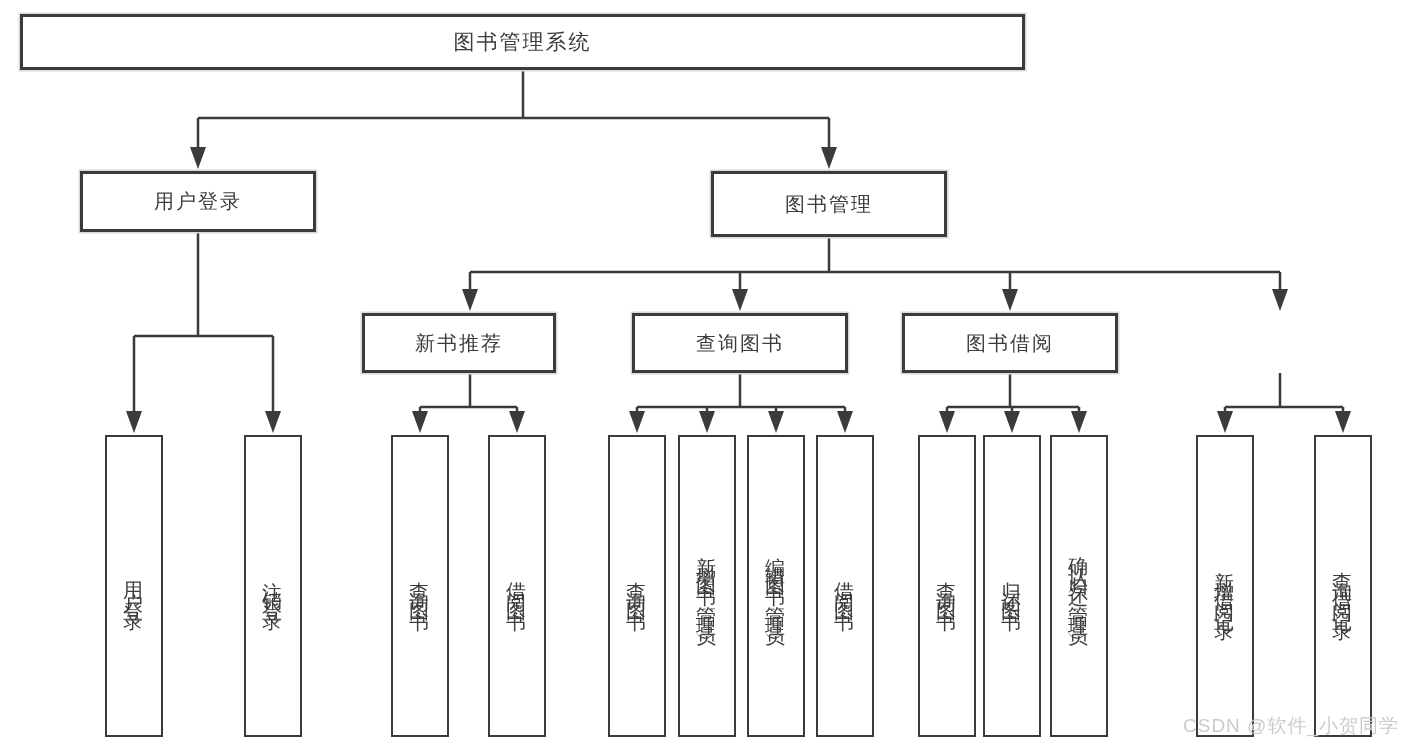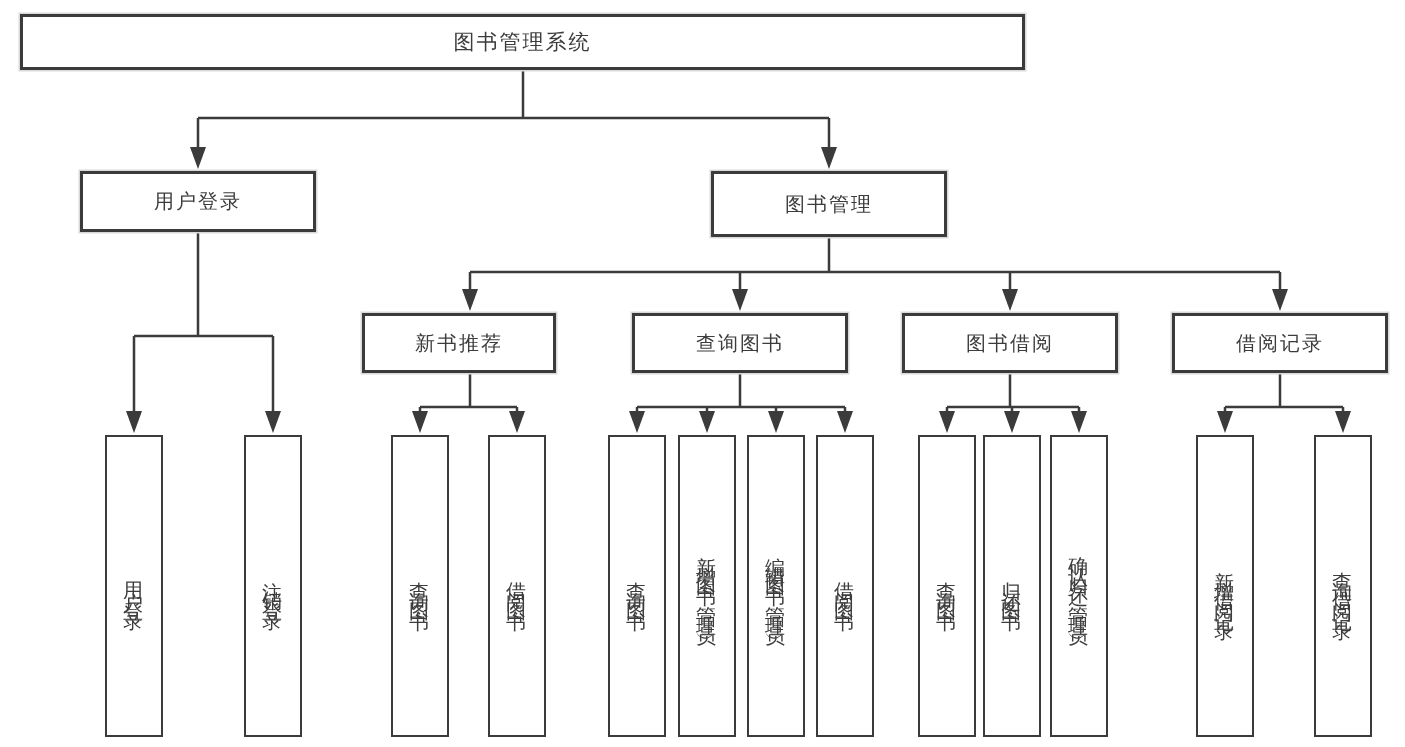--- a/index.html
+++ b/index.html
@@ -111,34 +111,34 @@
   </svg>
 
   <div class="box root" style="left:20px; top:14px; width:1005px; height:56px">图书管理系统</div>
 
   <div class="box" style="left:80px; top:171px; width:236px; height:61px">用户登录</div>
   <div class="box" style="left:711px; top:171px; width:236px; height:66px">图书管理</div>
 
   <div class="box" style="left:362px; top:313px; width:194px; height:60px">新书推荐</div>
   <div class="box" style="left:632px; top:313px; width:216px; height:60px">查询图书</div>
   <div class="box" style="left:902px; top:313px; width:216px; height:60px">图书借阅</div>
-  <div class="box" style="left:1172px; top:313px; width:216px; height:60px">借阅记录</div>
 
   <div class="box leaf" style="left:105px; top:435px; width:58px; height:302px">用户登录</div>
   <div class="box leaf" style="left:244px; top:435px; width:58px; height:302px">注销登录</div>
 
   <div class="box leaf" style="left:391px; top:435px; width:58px; height:302px">查询图书</div>
   <div class="box leaf" style="left:488px; top:435px; width:58px; height:302px">借阅图书</div>
 
   <div class="box leaf" style="left:608px; top:435px; width:58px; height:302px">查询图书</div>
   <div class="box leaf" style="left:678px; top:435px; width:58px; height:302px">新增图书（管理员）</div>
   <div class="box leaf" style="left:747px; top:435px; width:58px; height:302px">编辑图书（管理员）</div>
   <div class="box leaf" style="left:816px; top:435px; width:58px; height:302px">借阅图书</div>
 
   <div class="box leaf" style="left:918px; top:435px; width:58px; height:302px">查询图书</div>
   <div class="box leaf" style="left:983px; top:435px; width:58px; height:302px">归还图书</div>
   <div class="box leaf" style="left:1050px; top:435px; width:58px; height:302px">确认归还（管理员）</div>
 
   <div class="box leaf" style="left:1196px; top:435px; width:58px; height:302px">新增借阅记录</div>
   <div class="box leaf" style="left:1314px; top:435px; width:58px; height:302px">查询借阅记录</div>
 
+  <div class="watermark">CSDN @软件_小贺同学</div>
 
 </div>
 
 </body></html>

